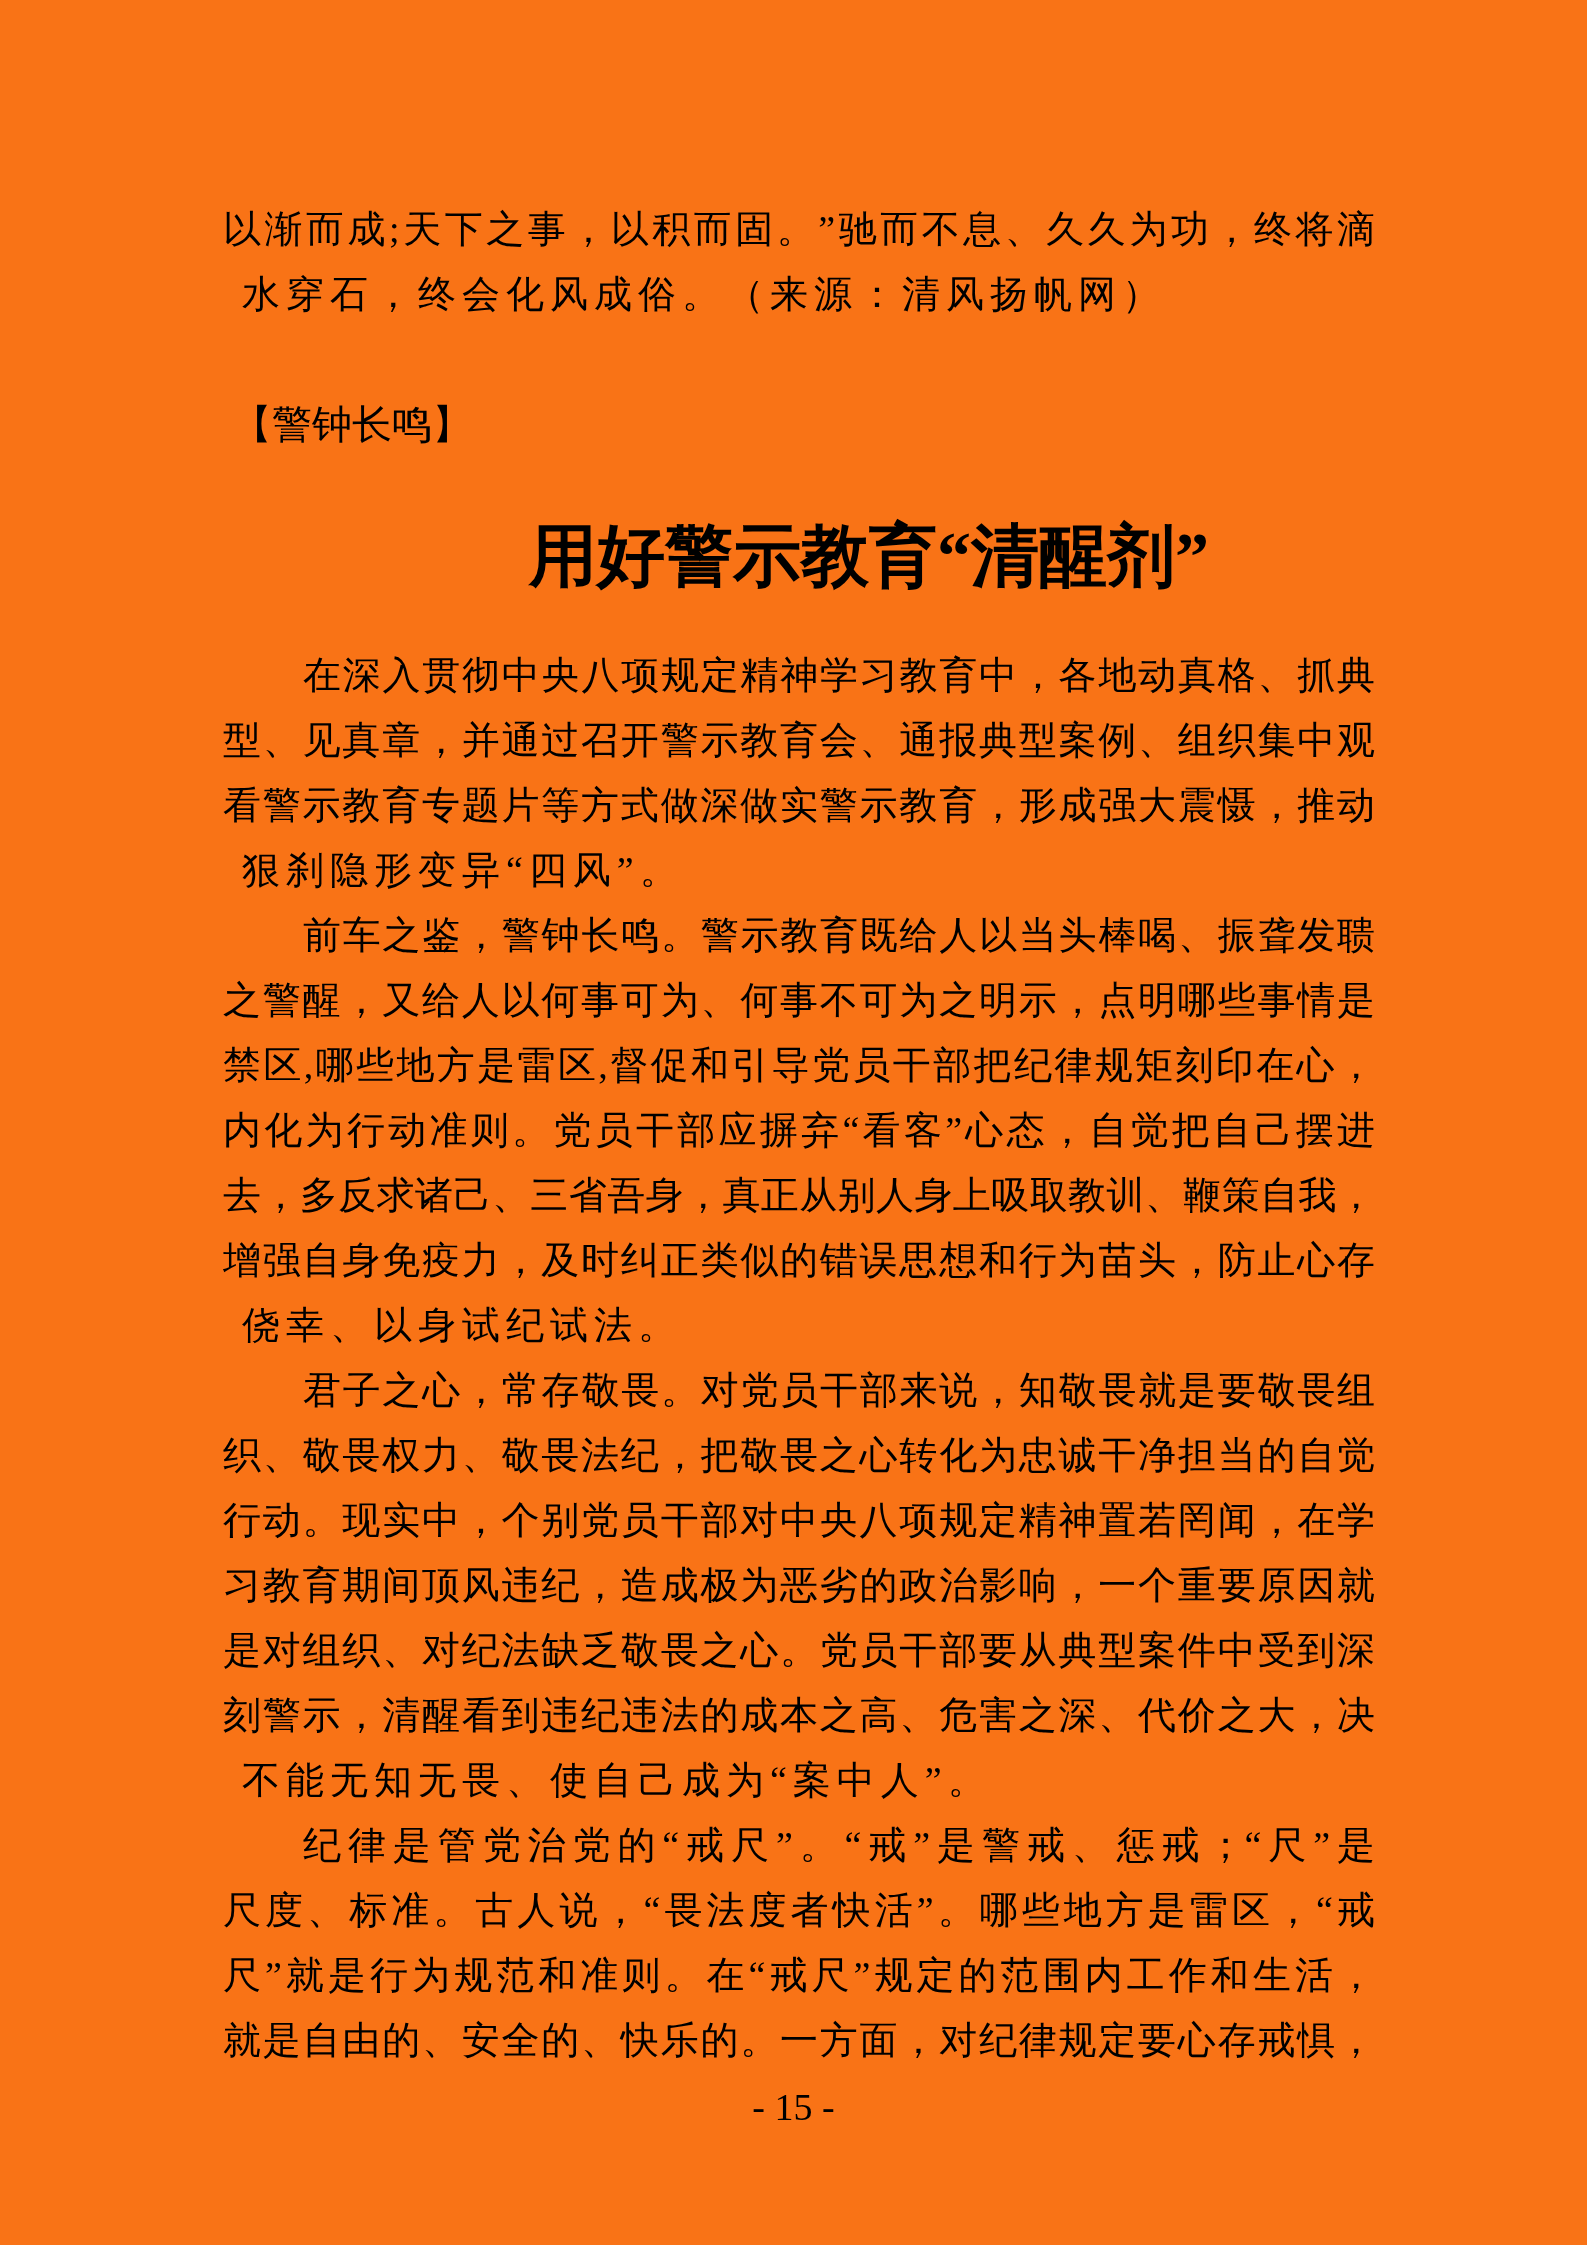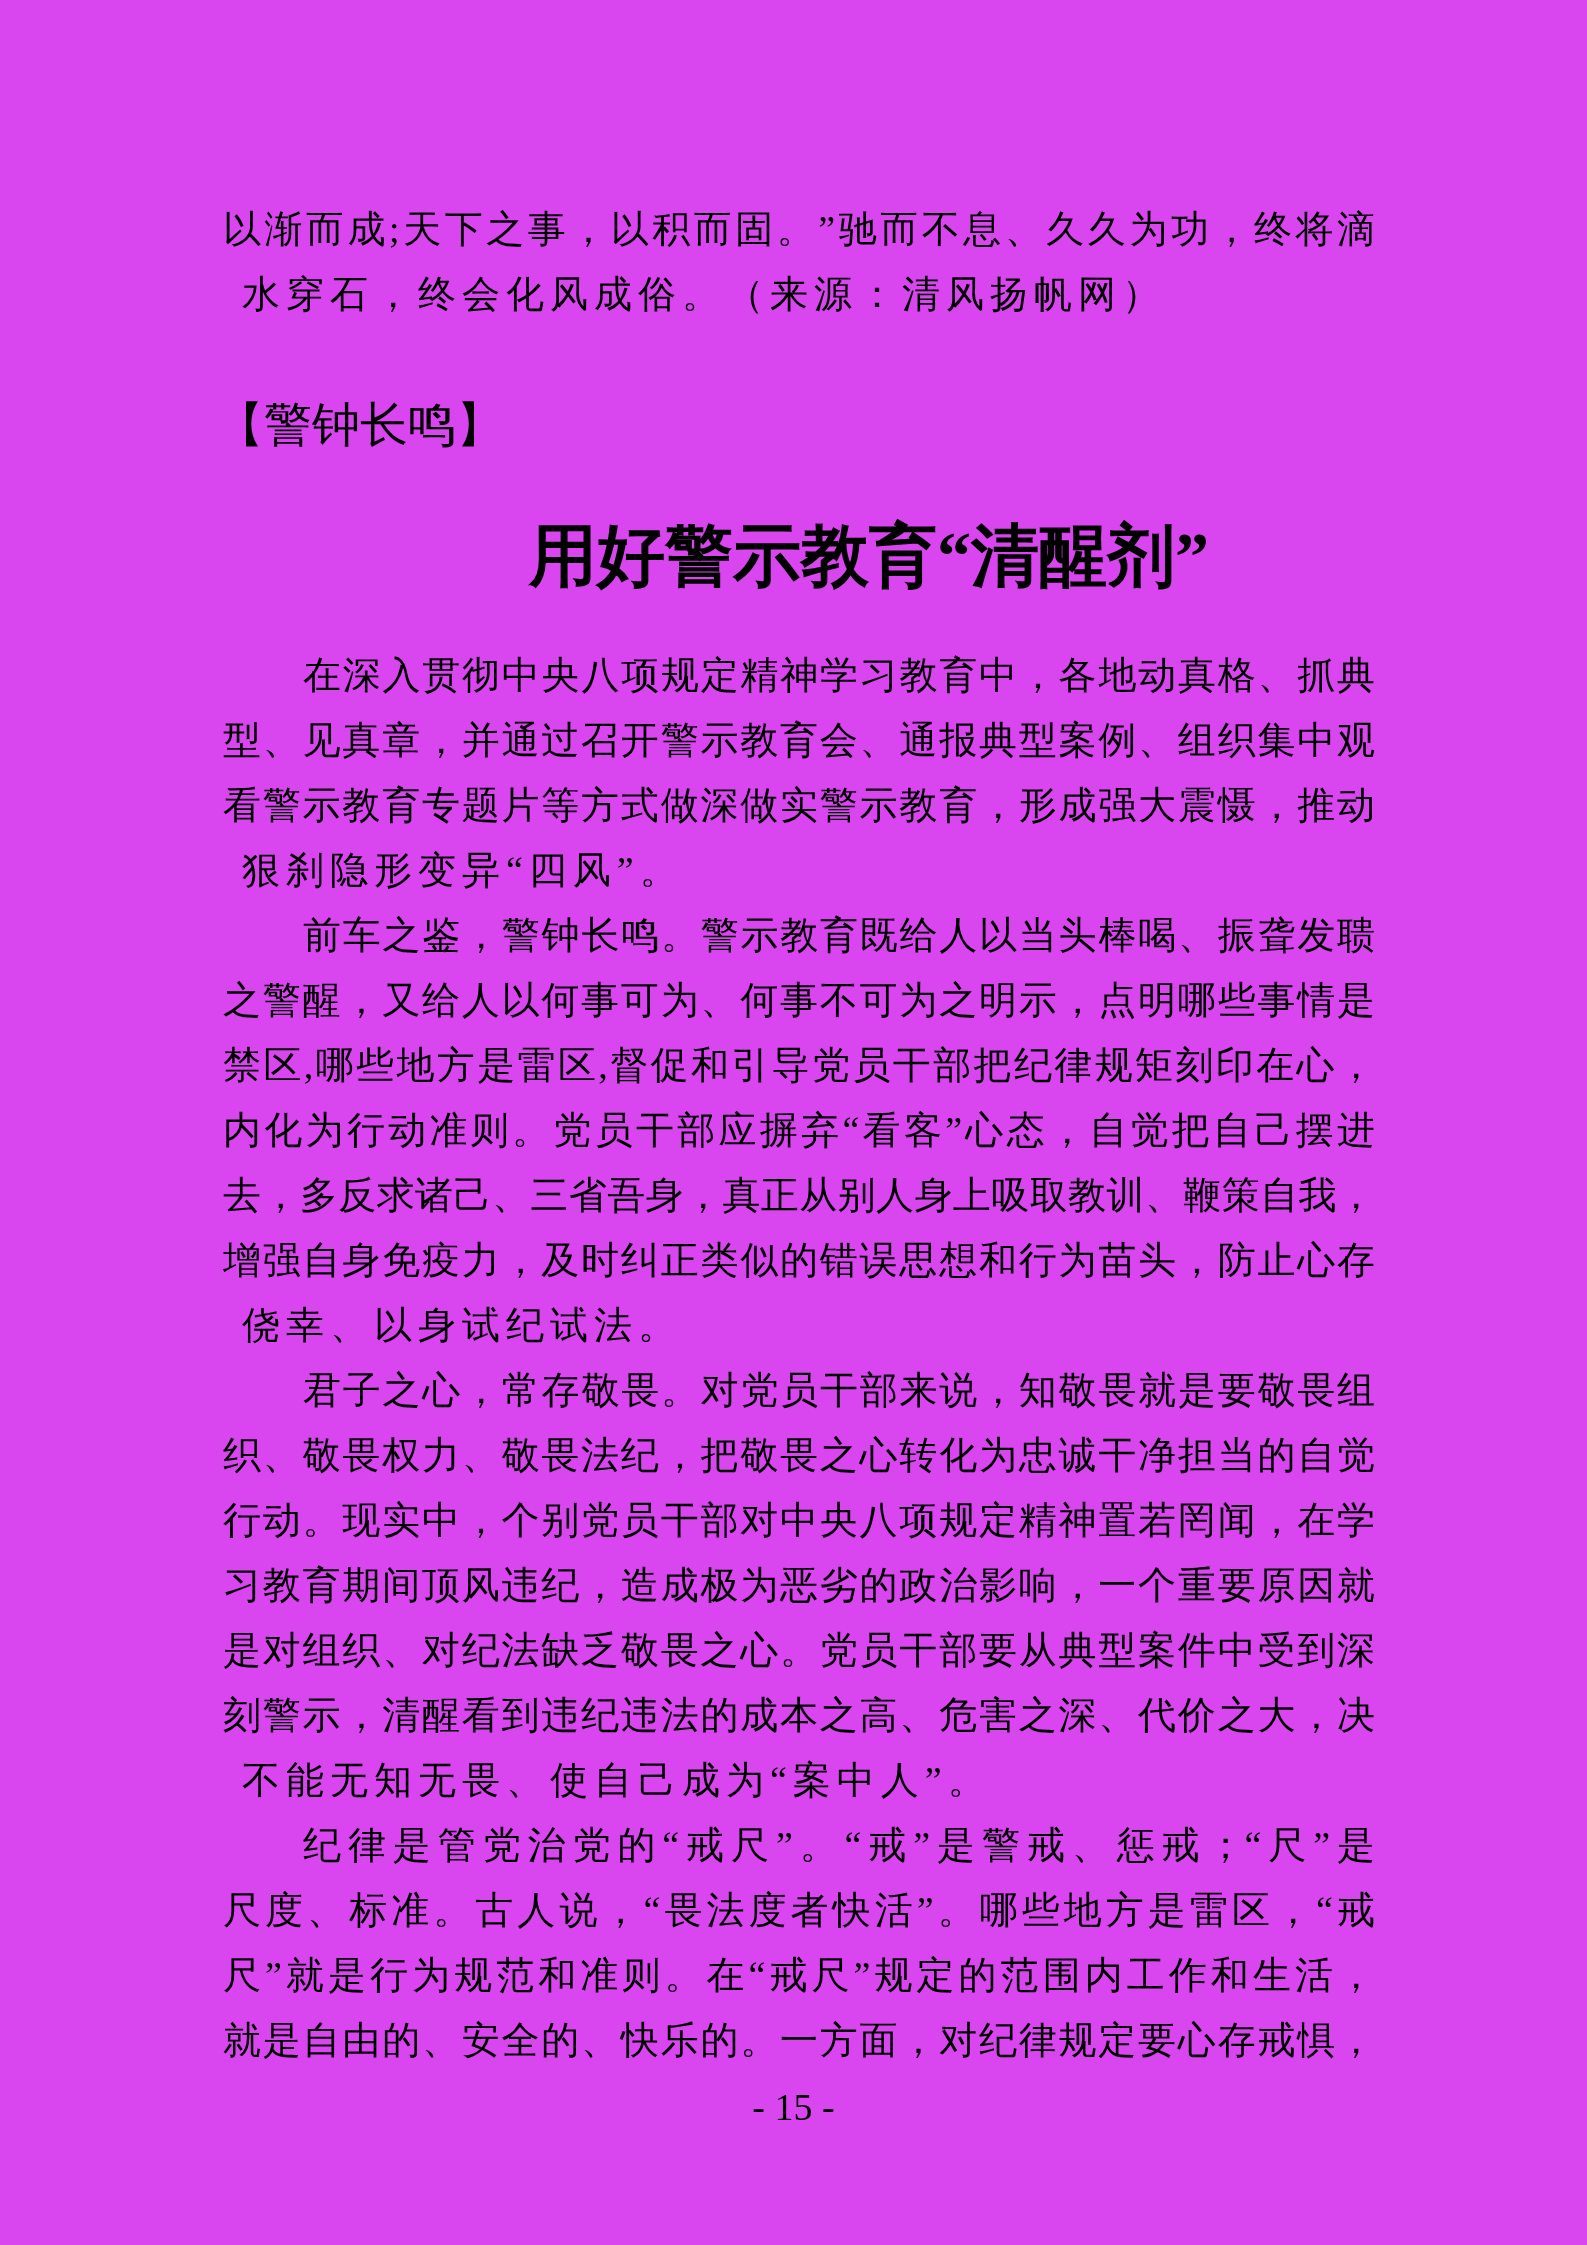--- a/index.html
+++ b/index.html
@@ -4,21 +4,21 @@
 <style>
   html, body {
     margin: 0;
     padding: 0;
     background: #ffffff;
   }
   .page {
     position: relative;
     width: 1587px;
     height: 2245px;
-    background: #d946ef;
+    background: #f97316;
     color: #000000;
     font-family: "Liberation Serif", "DejaVu Serif", serif;
     overflow: hidden;
   }
   .top-paragraph, .body-paragraphs {
     position: absolute;
     left: 223px;
     width: 1152px;
   }
   .top-paragraph { top: 197px; }
@@ -36,25 +36,25 @@
   .line.endline {
     text-align: left;
     letter-spacing: 6px;
     margin-left: 19px;
   }
   .line.indent {
     padding-left: 80px;
   }
   .section-label {
     position: absolute;
-    left: 216px;
+    left: 232px;
     top: 392px;
     height: 65px;
     line-height: 65px;
-    font-size: 48px;
+    font-size: 40px;
   }
   .article-title {
     position: absolute;
     left: 223px;
     top: 521px;
     width: 1152px;
     padding-left: 140px;
     box-sizing: border-box;
     height: 70px;
     line-height: 70px;

